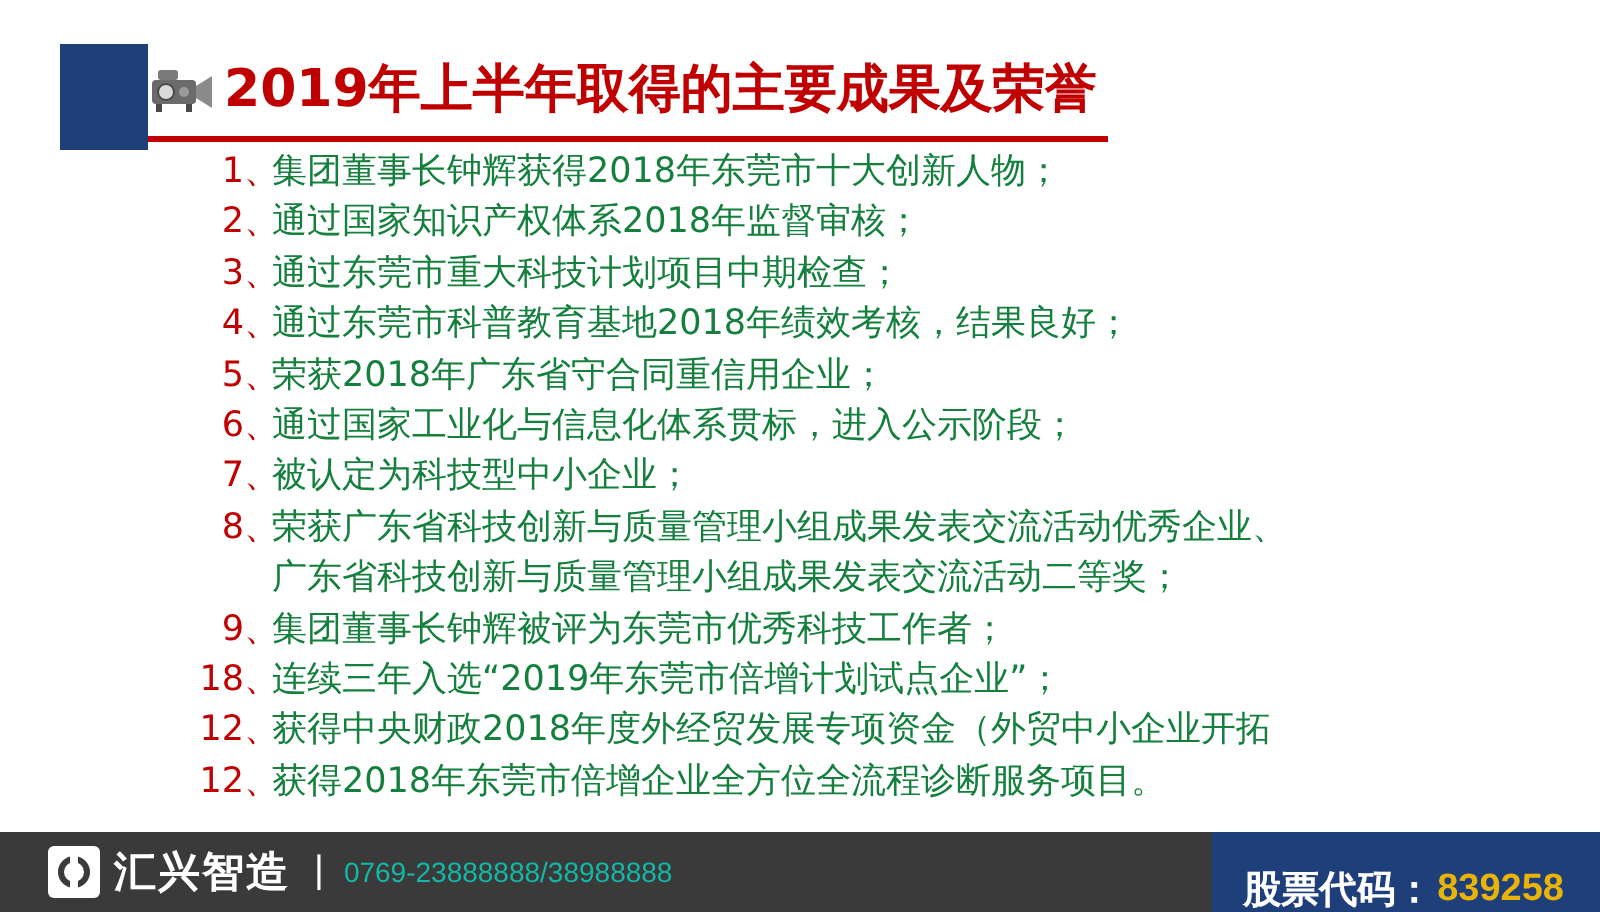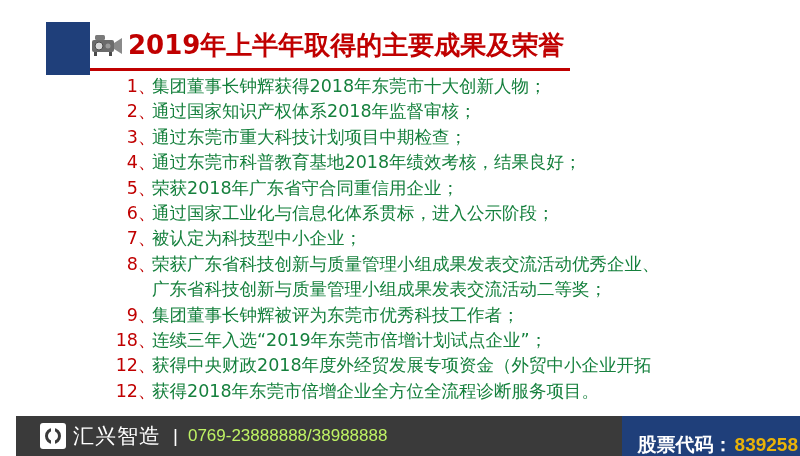--- a/index.html
+++ b/index.html
@@ -11,21 +11,20 @@
     height: 456px;
     background: #ffffff;
     font-family: "Liberation Sans", sans-serif;
     overflow: hidden;
     position: relative;
   }
   .slide {
     position: absolute;
     inset: 0;
     background: #ffffff;
-    margin-left: 16px;
   }
   
   .left-bar {
     position: absolute;
     left: 30px;
     top: 22px;
     width: 44px;
     height: 45px;
     background: #1f3f7a;
   }
@@ -147,33 +146,33 @@
     left: 11px;
     top: 2px;
     width: 4px;
     height: 22px;
     background: #ffffff;
   }
   .logo-text {
     color: #ffffff;
     font-family: "DejaVu Sans", "Liberation Sans", sans-serif;
     font-size: 21px;
-    font-weight: normal;
+    font-weight: bold;
     letter-spacing: 1px;
   }
   .footer-divider {
     color: #ffffff;
     font-size: 19px;
     margin: 0 10px 0 12px;
     font-family: "Liberation Sans", sans-serif;
   }
   .footer-phone {
-    color: #bef264;
+    color: #14b8a6;
     font-family: "Liberation Sans", sans-serif;
-    font-size: 17px;
+    font-size: 14px;
     letter-spacing: 0px;
   }
   .footer-right {
     position: absolute;
     right: 0;
     top: 0;
     height: 57px;
     background: #1f3f7a;
     display: flex;
     align-items: center;

